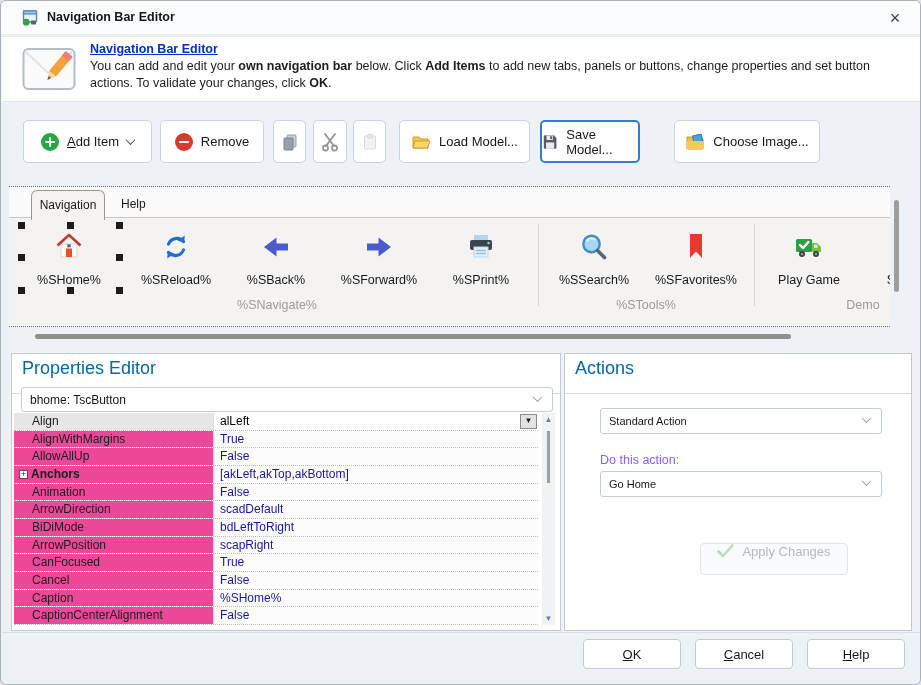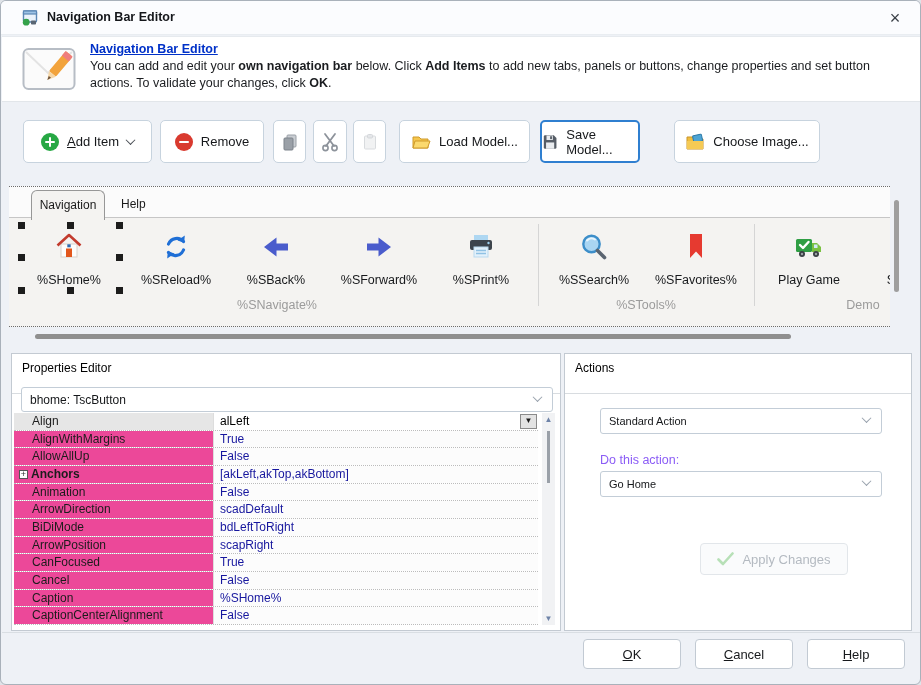--- a/index.html
+++ b/index.html
@@ -52,21 +52,21 @@
   .vsep{position:absolute;top:6px;width:1px;height:82px;background:#d5d5d5}
   .gl{position:absolute;top:80px;font-size:12.5px;color:#9b9b9b;text-align:center}
   .sel-handles{position:absolute;left:9px;top:4px;width:105px;height:72px;pointer-events:none}
   .hd{position:absolute;width:7px;height:7px;background:#1c1c1c}
   .hscroll{position:relative;height:19px}
   .hthumb{position:absolute;left:26px;top:7px;width:756px;height:5px;background:#8f8f8f;border-radius:2.5px;cursor:pointer}
   .vscroll{position:absolute;left:893px;top:199px;width:5px;height:92px;background:#9e9e9e;border-radius:2.5px;cursor:pointer}
 
   
   .panel{position:absolute;top:352px;background:#fff;border:1px solid #c3cad2}
-  .panel .ptitle{height:40px;line-height:28px;padding-left:10px;font-size:12px;color:#000000;border-bottom:1px solid #d8dce0}
+  .panel .ptitle{height:40px;line-height:28px;padding-left:10px;font-size:18px;color:#0369a1;border-bottom:1px solid #d8dce0}
   .props{left:10px;width:550px;height:278px}
   .actions{left:563px;width:348px;height:278px}
 
   .combo{position:absolute;background:#fff;border:1px solid #c3cdd7;border-radius:3px;font-size:11px;color:#15171a;display:flex;align-items:center;padding-left:8px;cursor:pointer}
   .combo .chev{border-color:#97a1ac;position:absolute;right:11px;top:calc(50% - 5px)}
   .obj-combo{left:9px;top:33px;width:532px;height:25px;font-size:12px}
 
   .pgrid{position:absolute;left:2px;top:59px;width:524px;font-size:12px}
   .prow{display:flex;height:17.66px;border-bottom:1px dotted #bcbcbc;cursor:default}
   .pname{width:200px;background:#ec4899;border-right:1px solid #dddddd;padding-left:18px;line-height:16.5px;color:#1c1c1c;display:flex;align-items:center;overflow:hidden;white-space:nowrap}
@@ -85,21 +85,21 @@
   .gsb{position:absolute;left:530px;top:59px;width:13px;height:212px;background:#f1f2f4}
   .gsb .sarrow{position:absolute;left:0;width:13px;height:13px;font-size:8px;color:#6e83a8;text-align:center;line-height:13px;cursor:pointer}
   .gsb .sarrow.up{top:0}.gsb .sarrow.up::before{content:"▲"}
   .gsb .sarrow.down{bottom:0}.gsb .sarrow.down::before{content:"▼"}
   .gsb .gthumb{position:absolute;left:5px;top:18px;width:3px;height:52px;background:#9aa0a8;cursor:pointer}
 
   .do-label{position:absolute;left:35px;top:99px;font-size:12.5px;color:#8b5cf6}
   .sel1{left:35px;top:54px;width:282px;height:26px}
   .sel2{left:35px;top:117px;width:282px;height:26px}
   .apply-btn{position:absolute;left:135px;top:189px;width:148px;height:32px;background:#fafbfc;border:1px solid #e2e6ea;border-radius:4px;
-             display:flex;align-items:center;justify-content:center;gap:8px;font-size:13px;color:#b4bac1}
+             display:flex;align-items:flex-start;justify-content:center;gap:8px;font-size:13px;color:#b4bac1}
 
   
   .footline{position:absolute;left:1px;top:631px;width:919px;height:1px;background:#d9dee3}
   .fbtn{position:absolute;top:638px;width:98px;height:30px;background:#fff;border:1px solid #c2cad3;border-radius:4px;
         display:flex;align-items:center;justify-content:center;font-size:13px;color:#17191c;cursor:pointer}
   .fbtn.ok{left:582px}.fbtn.cancel{left:694px}.fbtn.help{left:806px}
 </style>
 </head>
 <body>
 

